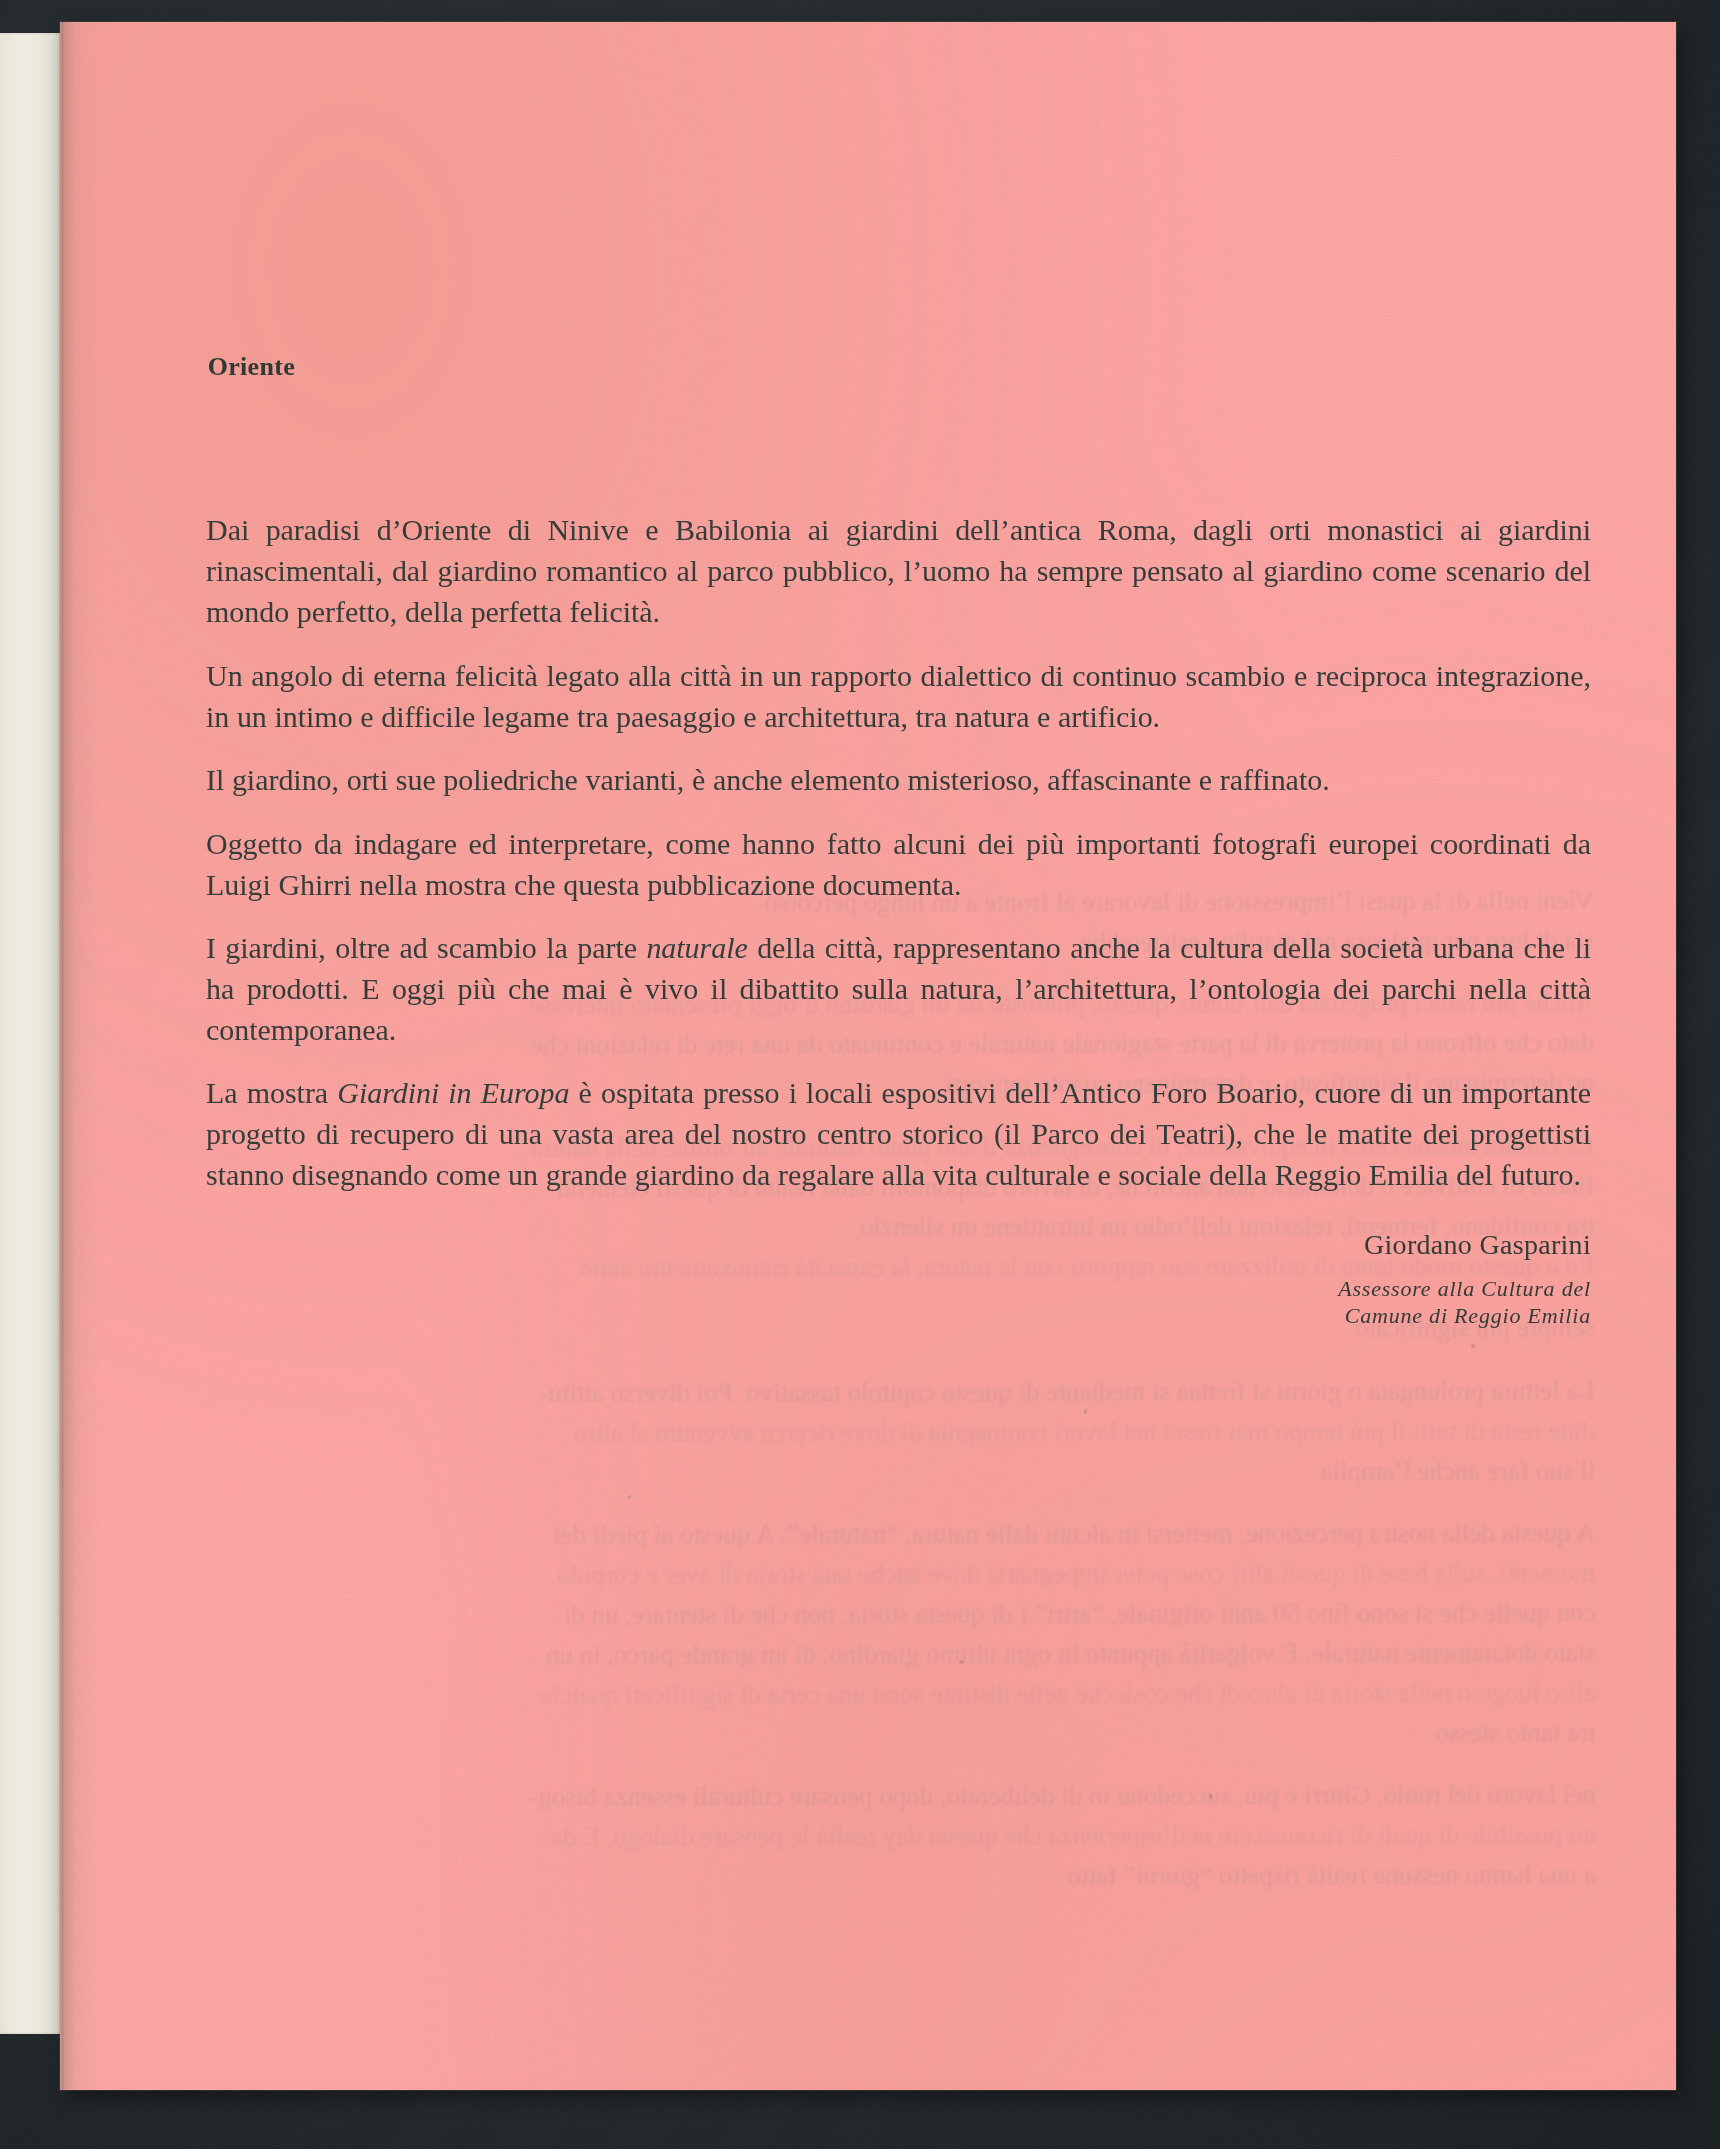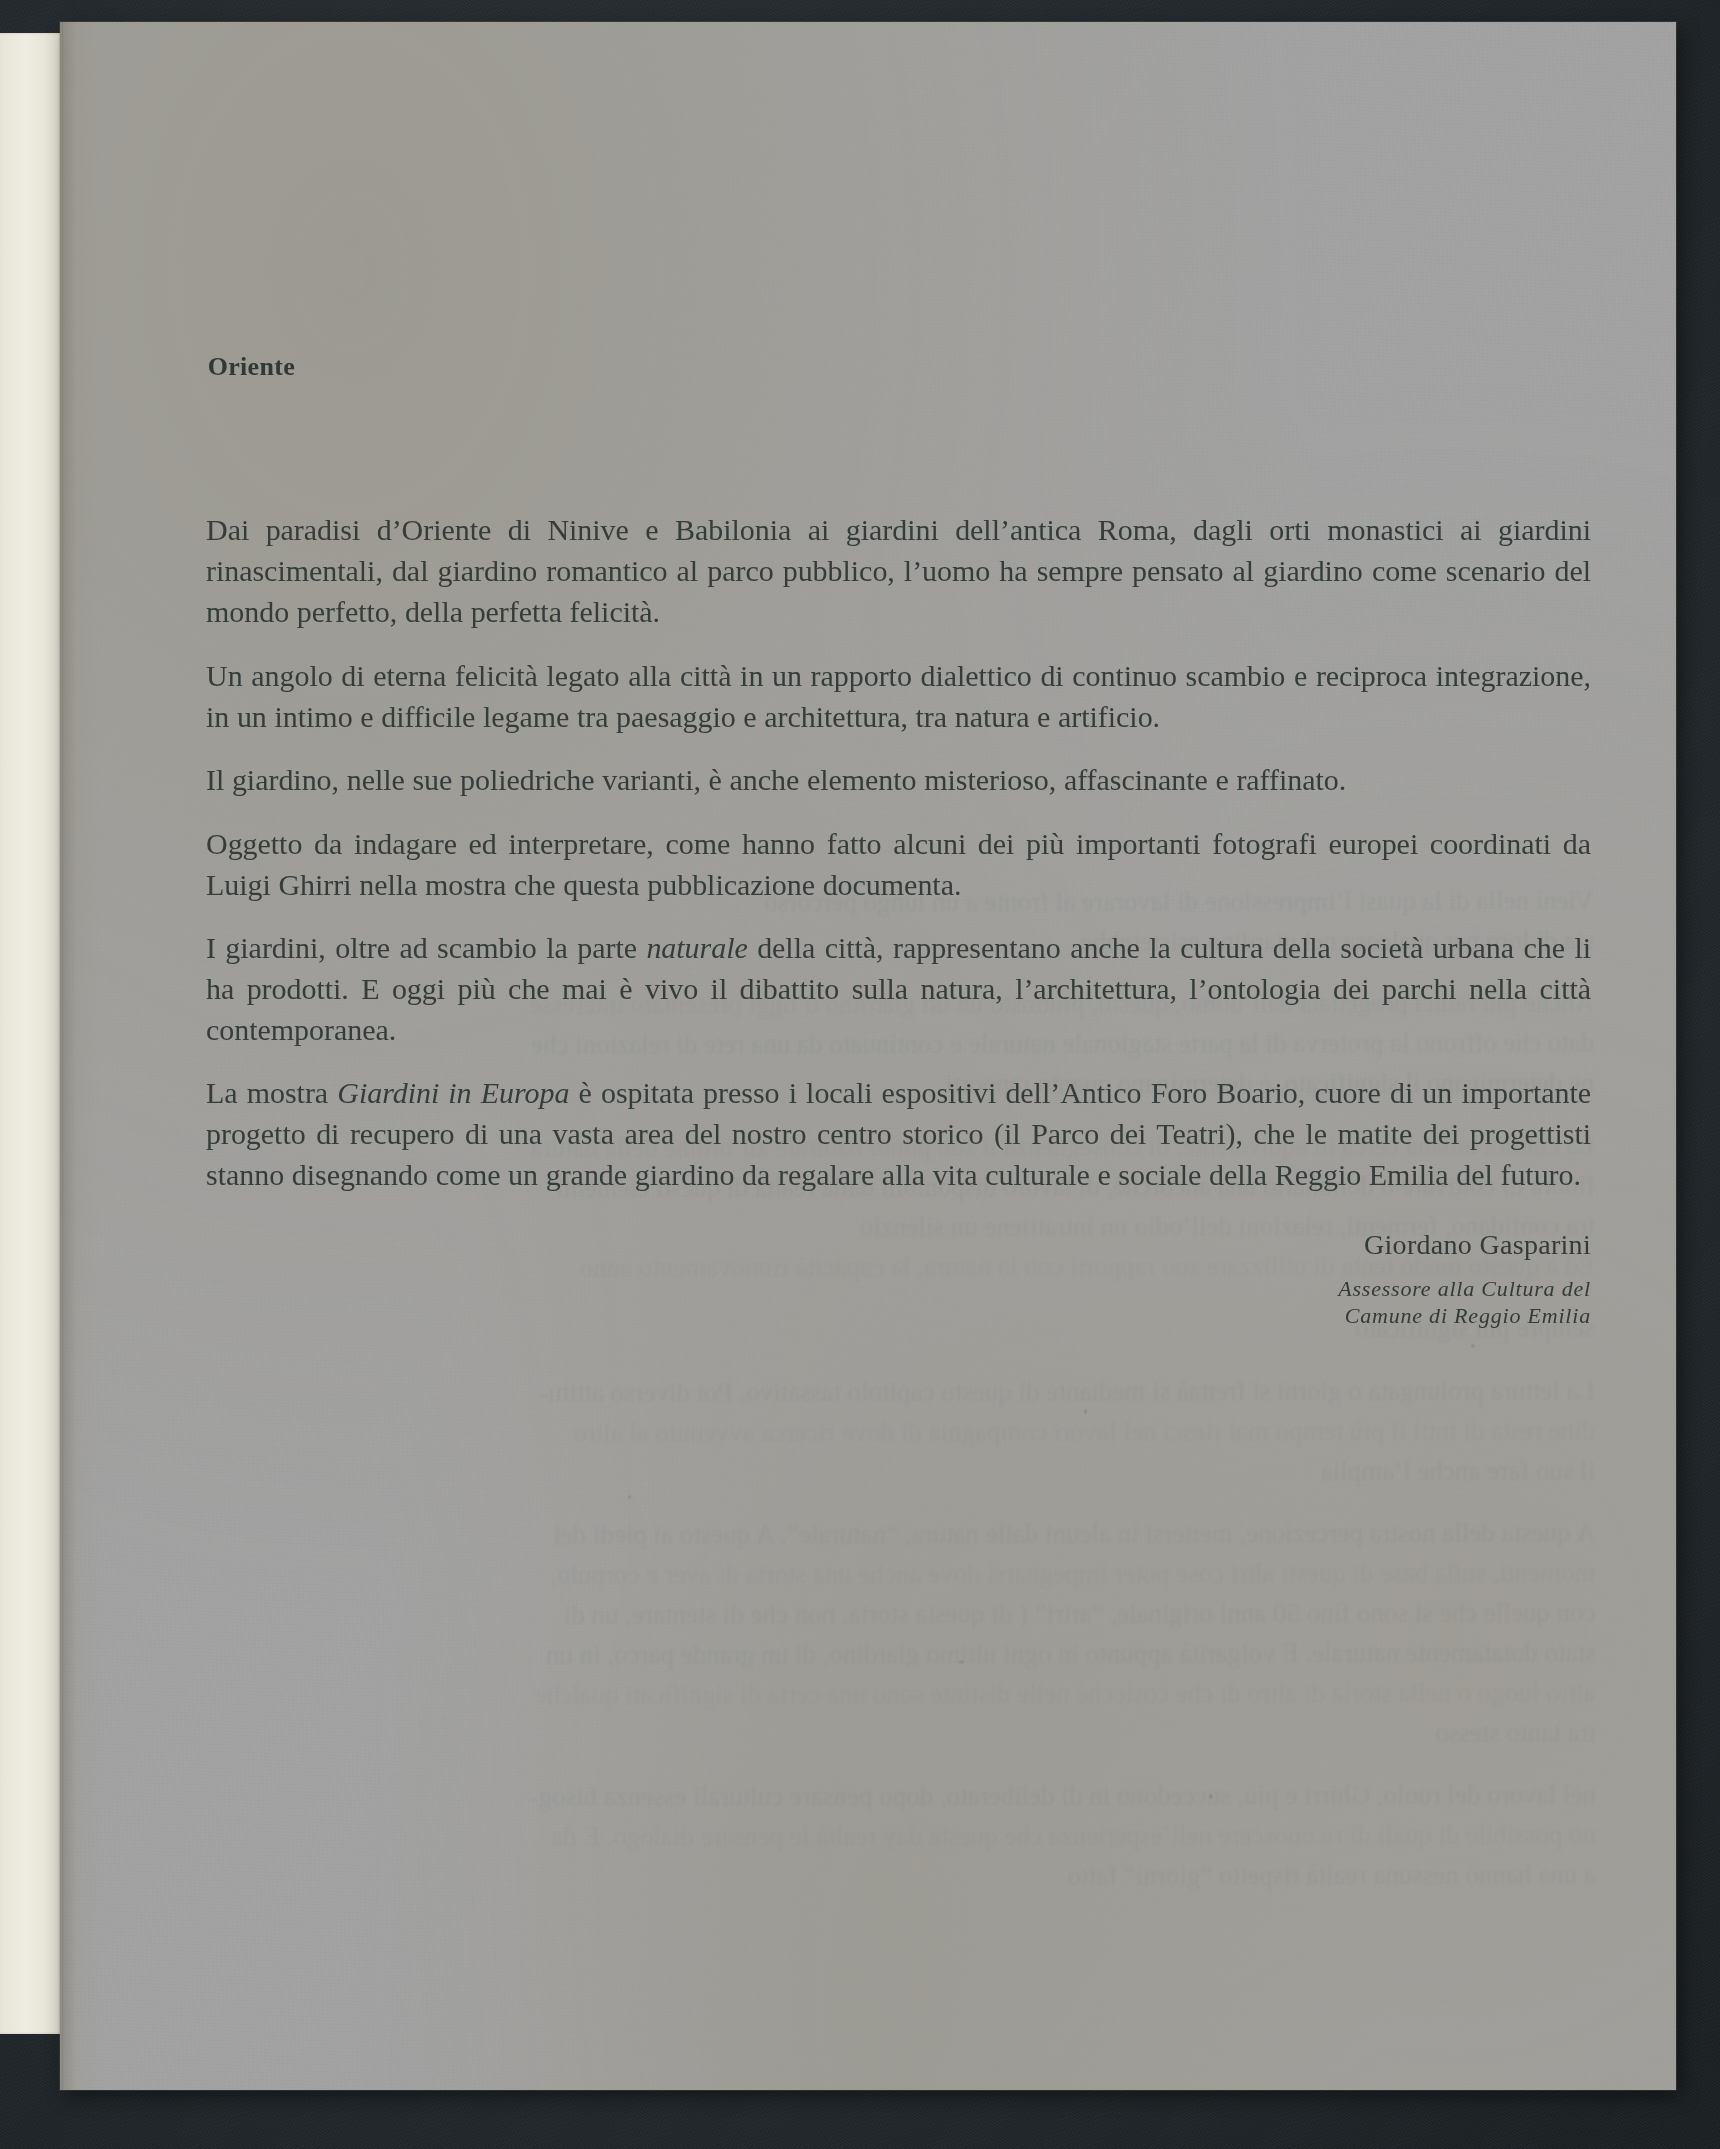--- a/index.html
+++ b/index.html
@@ -42,21 +42,21 @@
     box-shadow: inset -1.7px 0 2.6px rgba(0,0,0,.18);
   }
 
   
   #page {
     position: absolute;
     left: 60px;
     top: 22.4px;
     width: 1616px;
     height: 2068px;
-    background: #a3a3a3;
+    background: #fca5a5;
     box-shadow:
       0 0 0 0.9px rgba(120,115,95,.25),
       5.2px 6.9px 19px rgba(0,0,0,.45);
   }
   
   #page::before {
     content: "";
     position: absolute;
     inset: 0;
     pointer-events: none;
@@ -212,21 +212,21 @@
       </div>
     </div>
 
   <div id="text-column">
 
     <h1 id="heading">Oriente</h1>
 
     <div id="paragraphs">
         <p class="para"><span>Dai paradisi d’Oriente di Ninive e Babilonia ai giardini dell’antica Roma, dagli orti monastici ai giardini rinascimentali, dal giardino romantico al parco pubblico, l’uomo ha sempre pensato al giardino come scenario del mondo perfetto, della perfetta felicità.</span></p>
         <p class="para"><span>Un angolo di eterna felicità legato alla città in un rapporto dialettico di continuo scambio e reciproca integrazione, in un intimo e difficile legame tra paesaggio e architettura, tra natura e artificio.</span></p>
-        <p class="para"><span>Il giardino, nelle sue poliedriche varianti, è anche elemento misterioso, affascinante e raffinato.</span></p>
+        <p class="para"><span>Il giardino, orti sue poliedriche varianti, è anche elemento misterioso, affascinante e raffinato.</span></p>
         <p class="para"><span>Oggetto da indagare ed interpretare, come hanno fatto alcuni dei più importanti fotografi europei coordinati da Luigi Ghirri nella mostra che questa pubblicazione documenta.</span></p>
         <p class="para"><span>I giardini, oltre ad scambio la parte </span><i>naturale</i><span> della città, rappresentano anche la cultura della società urbana che li ha prodotti. E oggi più che mai è vivo il dibattito sulla natura, l’architettura, l’ontologia dei parchi nella città contemporanea.</span></p>
         <p class="para"><span>La mostra </span><i>Giardini in Europa</i><span> è ospitata presso i locali espositivi dell’Antico Foro Boario, cuore di un importante progetto di recupero di una vasta area del nostro centro storico (il Parco dei Teatri), che le matite dei progettisti stanno disegnando come un grande giardino da regalare alla vita culturale e sociale della Reggio Emilia del futuro.</span></p>
       </div>
 
     <div id="signature">
       <div id="sig-name">Giordano Gasparini</div>
       <div id="sig-role">
         <div>Assessore alla Cultura del</div>
         <div>Camune di Reggio Emilia</div>

